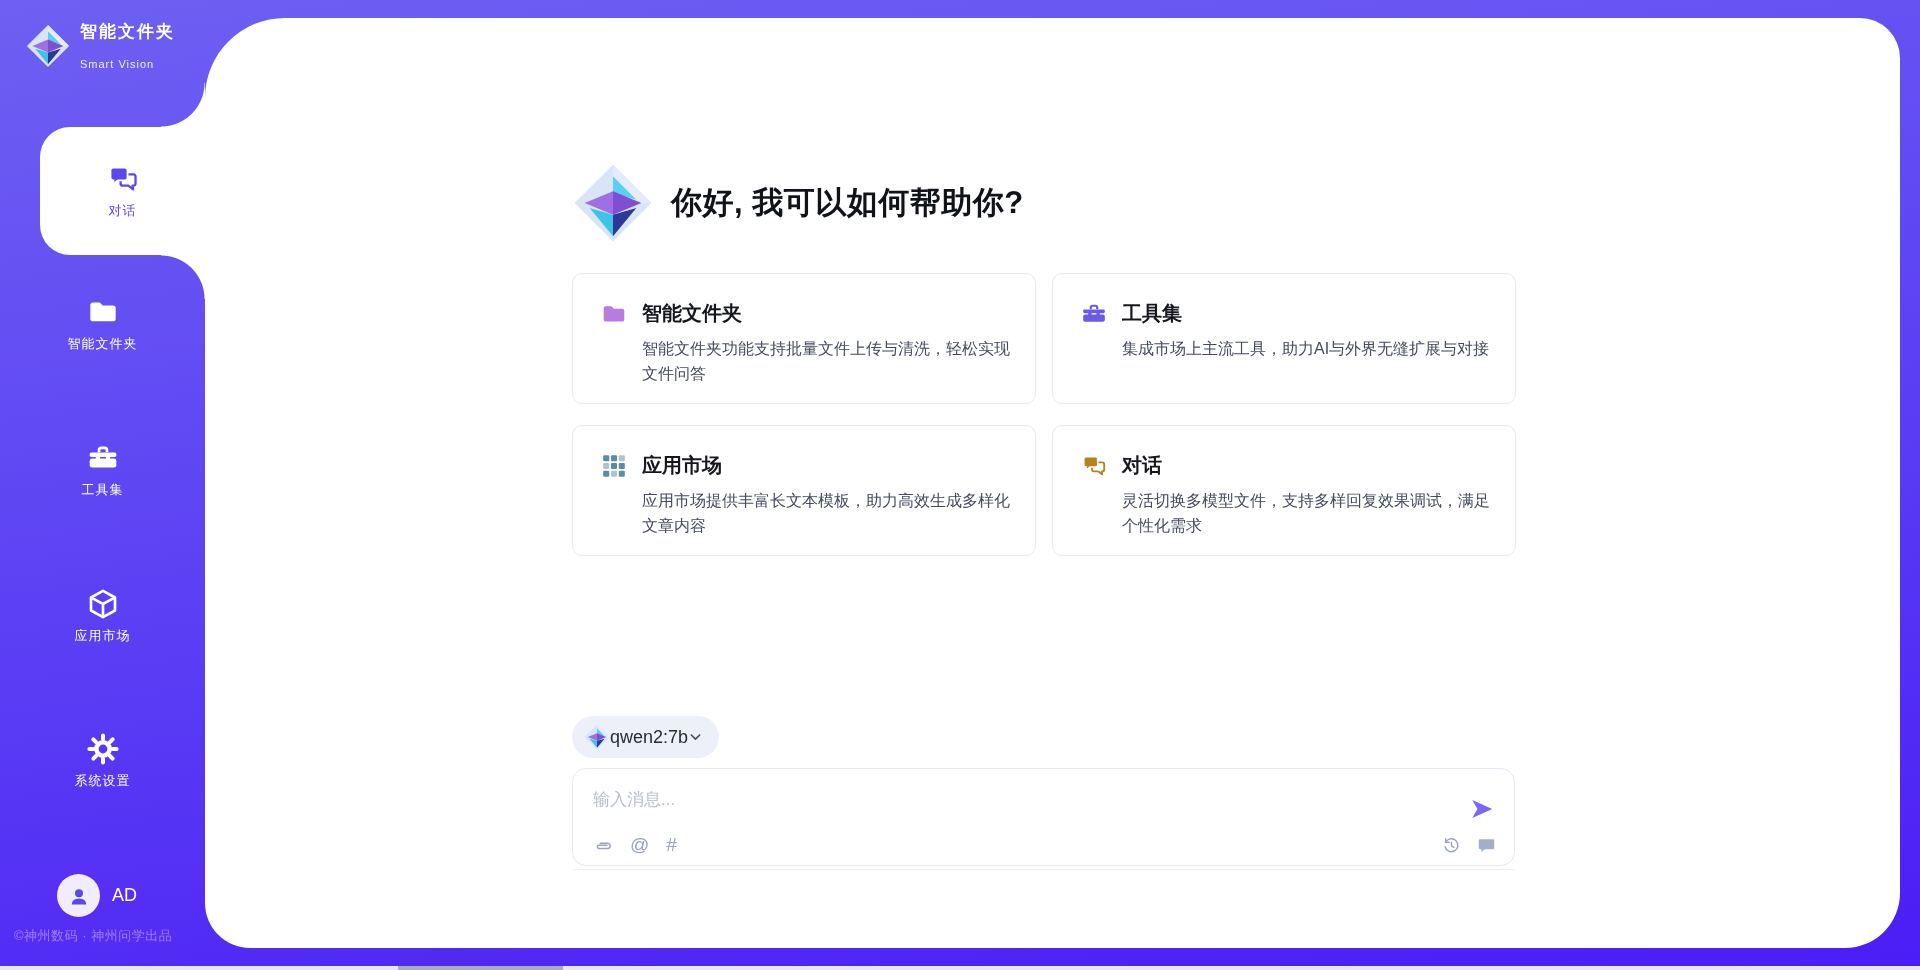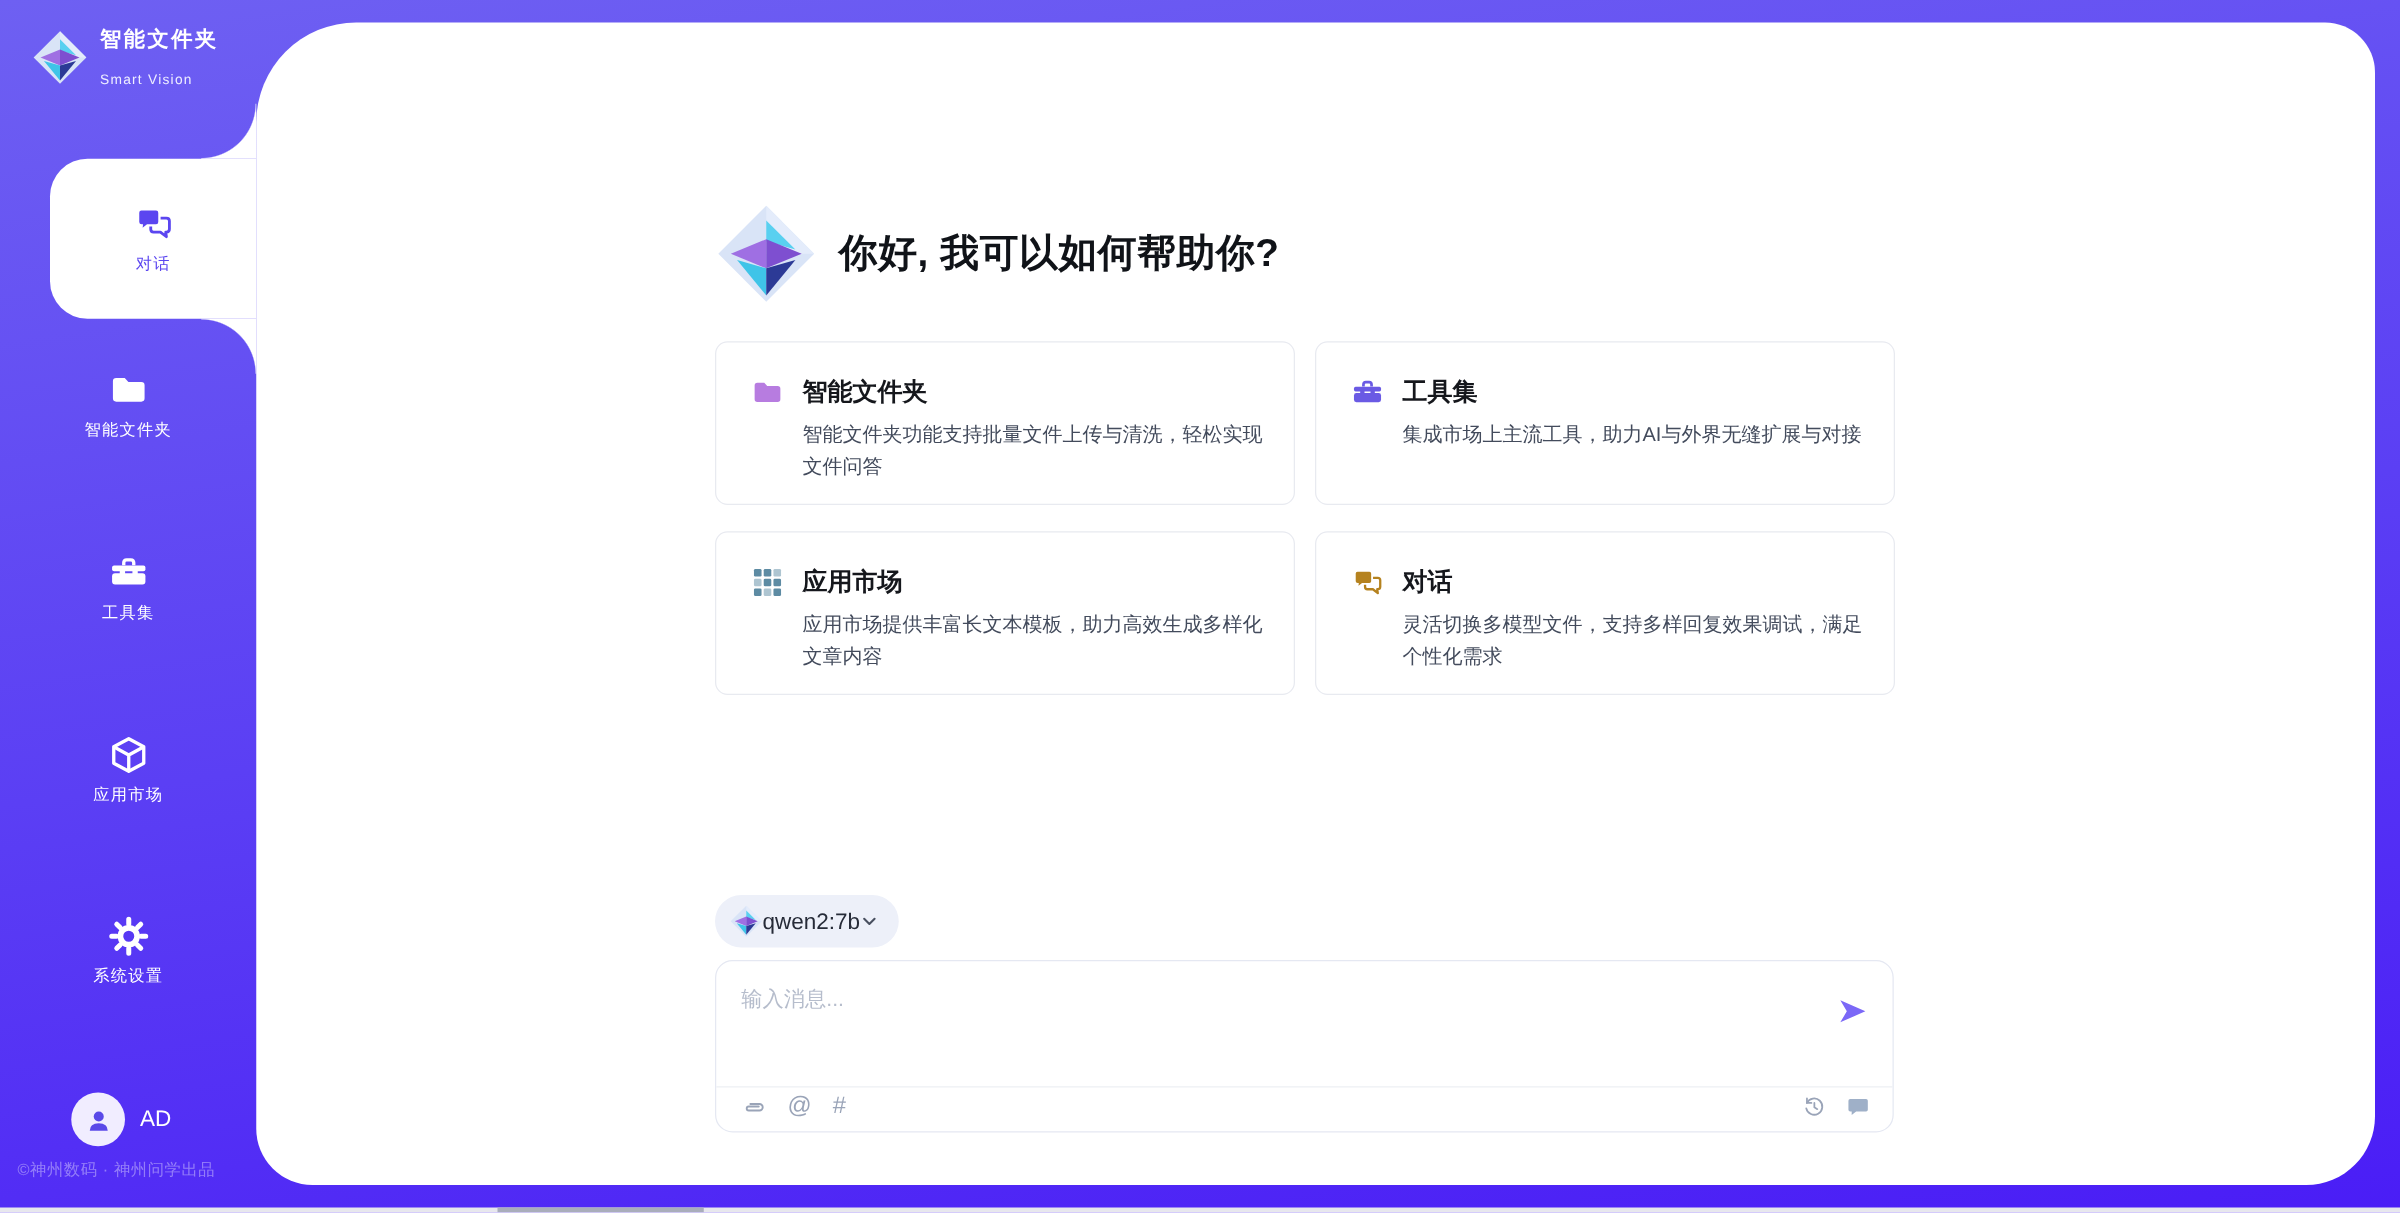--- a/index.html
+++ b/index.html
@@ -50,21 +50,21 @@
   .card-title { font-size:20px; font-weight:700; color:#15171c; }
   .card-desc { margin-top:9px; padding-left:41px; font-size:16px; color:#434b5c; line-height:25px; }
 
   
   .model-pill { position:absolute; left:572px; top:716px; height:42px; display:inline-flex;
                 align-items:center; padding:0 16px 0 12px; background:#edf0f9;
                 border-radius:21px; cursor:pointer; z-index:2; }
   .model-label { font-size:18px; color:#262b38; }
 
   
-  .composer { position:absolute; left:572px; top:768px; width:943px; height:138px; background:#fff;
+  .composer { position:absolute; left:572px; top:768px; width:943px; height:98px; background:#fff;
               border:1.5px solid #e5e8f2; border-radius:14px; z-index:2; }
   .composer textarea { position:absolute; left:0; top:0; width:100%; height:96px; border:none; outline:none;
               resize:none; background:transparent; padding:19px 70px 0 20px; font-size:17px; color:#333;
               font-family:"Liberation Sans","DejaVu Sans",sans-serif; }
   .composer textarea::placeholder { color:#b6bdcc; }
   .send-btn { position:absolute; right:18px; top:26px; width:28px; height:28px; border:none; background:transparent;
               cursor:pointer; display:flex; align-items:center; justify-content:center; }
   .composer-divider { position:absolute; left:0; right:0; top:100px; border-top:1px solid #edeff4; }
   .composer-toolbar { position:absolute; left:20px; bottom:9px; display:flex; align-items:center; gap:17px; }
   .composer-toolbar-right { position:absolute; right:18px; bottom:9px; display:flex; align-items:center; gap:16px; }

